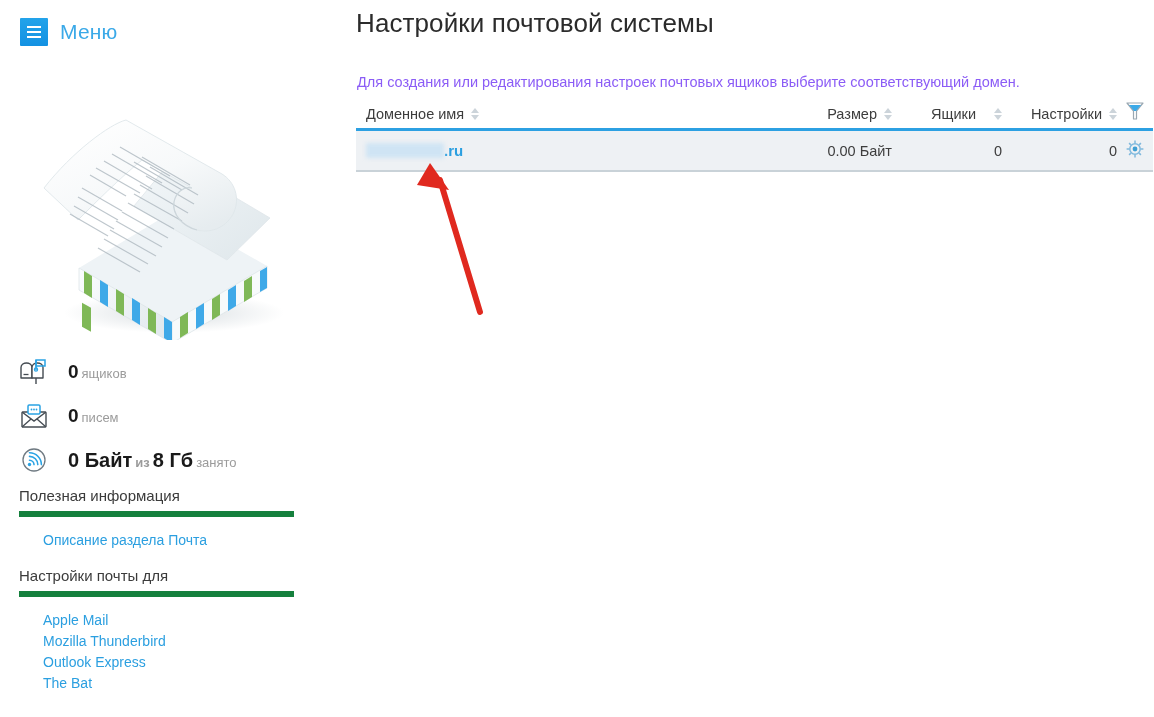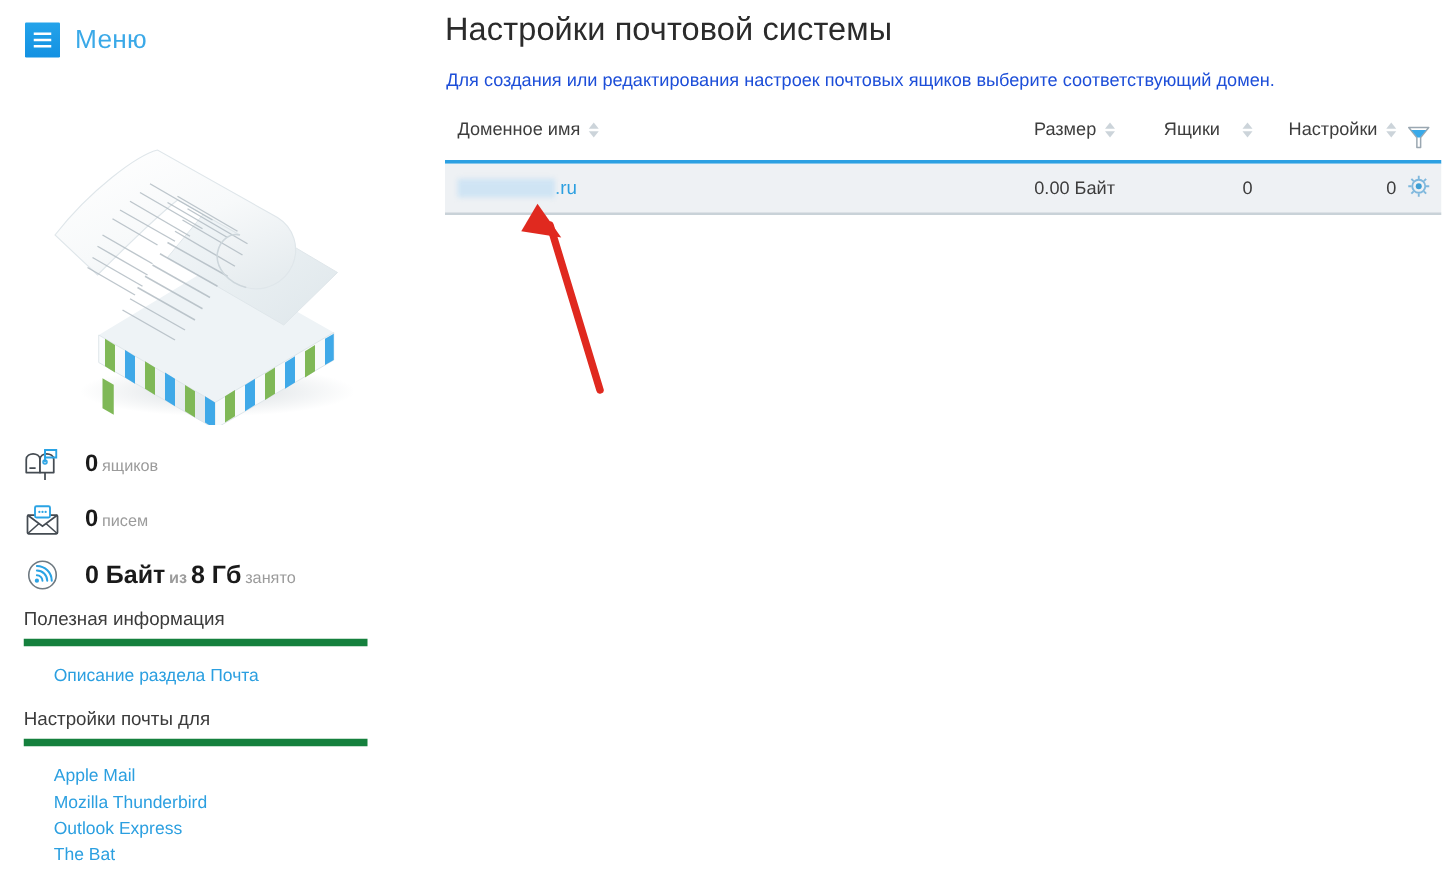--- a/index.html
+++ b/index.html
@@ -166,23 +166,23 @@
     top: 8px;
     font-size: 26px;
     font-weight: 400;
     color: #2b2b2b;
     margin: 0;
     letter-spacing: 0.1px;
   }
   .page-sub {
     position: absolute;
     left: 1px;
-    top: 57px;
+    top: 74px;
     font-size: 14.5px;
-    color: #1d4ed8;
+    color: #8b5cf6;
   }
 
   
   .table {
     position: absolute;
     left: 0px;
     top: 98px;
     width: 797px;
   }
   .thead {
@@ -190,21 +190,21 @@
     align-items: flex-end;
     height: 33px;
     border-bottom: 3px solid #2ca0e2;
     box-sizing: border-box;
   }
   .th {
     display: flex;
     align-items: center;
     font-size: 14.5px;
     color: #3d3d3d;
-    padding-bottom: 16px;
+    padding-bottom: 6px;
     box-sizing: border-box;
     white-space: nowrap;
   }
   .th.domain   { width: 396px; padding-left: 10px; }
   .th.size     { width: 140px; justify-content: flex-end; }
   .th.boxes    { width: 110px; justify-content: flex-end; gap: 11px; }
   .th.msgs     { width: 115px; justify-content: flex-end; }
   .th.filter   { width: 36px;  justify-content: center; padding-bottom: 3px;}
 
   .sorter {
@@ -231,21 +231,21 @@
     cursor: pointer;
   }
   .td {
     font-size: 14.5px;
     color: #3d3d3d;
     box-sizing: border-box;
     white-space: nowrap;
     display: flex;
     align-items: center;
   }
-  .td.domain { width: 396px; padding-left: 10px; }
+  .td.domain { width: 396px; padding-left: 10px; font-weight: bold; }
   .td.size   { width: 140px; justify-content: flex-end; }
   .td.boxes  { width: 110px; justify-content: flex-end; }
   .td.msgs   { width: 115px; justify-content: flex-end; }
   .td.gear   { width: 36px;  justify-content: center; }
 
   .domain-link {
     color: #2b9fe0;
     text-decoration: none;
     font-size: 15px;
     display: inline-flex;

